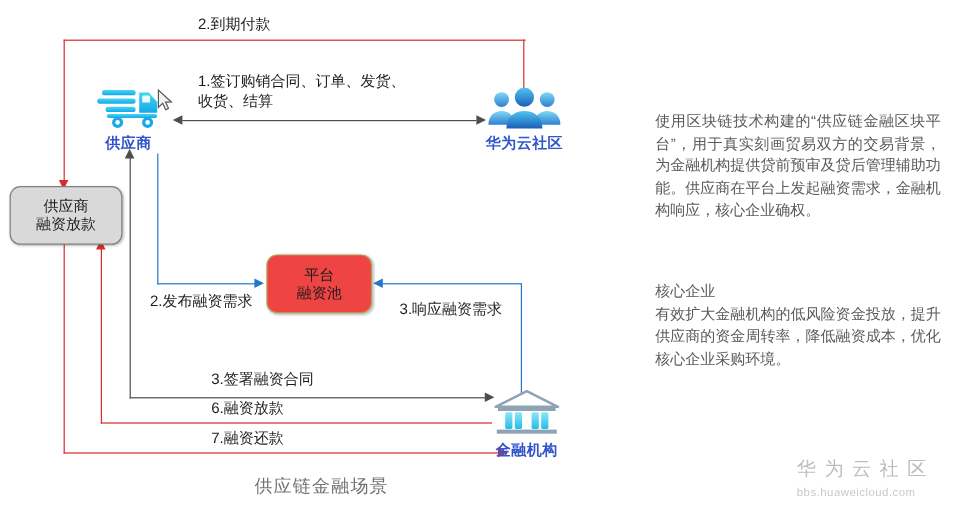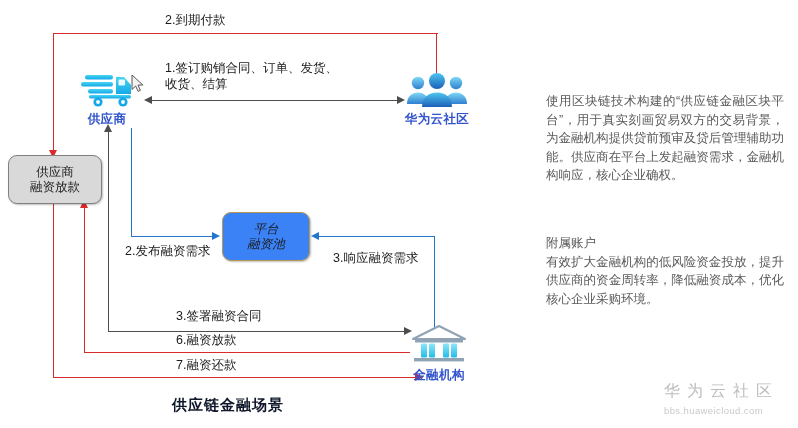--- a/index.html
+++ b/index.html
@@ -15,23 +15,22 @@
     position:absolute;display:flex;flex-direction:column;
     align-items:center;justify-content:center;
     border-radius:9px;font-size:12.5px;line-height:15px;
     color:#1c1c1c;text-align:center;
   }
   .box-gray{
     background:#d9d9d9;border:1.3px solid #808080;
     box-shadow:1px 1px 2px rgba(0,0,0,.25);
   }
   .box-tan{
-    background:#3b82f6;border:1.3px solid #b9984f;
+    background:#ef4444;border:1.3px solid #b9984f;
     box-shadow:1px 1px 2px rgba(0,0,0,.25);
-    font-style:italic;
   }
   .boxline{display:block;white-space:nowrap;}
 
   
   .iconnode{position:absolute;display:flex;flex-direction:column;align-items:center;}
   .iconlabel{
     font-size:12.5px;font-weight:bold;color:#3355cc;
     margin-top:1px;white-space:nowrap;letter-spacing:.4px;
   }
   .iconwrap{line-height:0;}
@@ -59,22 +58,22 @@
   .ar-blue.ar-r,.ar-blue.ar-l{border-top-color:transparent;border-bottom-color:transparent;}
 
   
   .flabel{
     position:absolute;font-size:12.5px;color:#1c1c1c;
     line-height:16px;white-space:nowrap;
   }
 
   
   .caption{
-    position:absolute;font-size:15px;font-weight:bold;
-    color:#0f172a;letter-spacing:1px;white-space:nowrap;
+    position:absolute;font-size:15px;font-weight:normal;
+    color:#737373;letter-spacing:1px;white-space:nowrap;margin-left:40px;
   }
 
   
   .panel{position:absolute;width:238px;}
   .ptext{
     font-size:12.5px;line-height:18.5px;color:#5a5a5a;
     text-align:justify;margin:0;
   }
   .ptext.tight{text-align:left;}
 
@@ -223,21 +222,21 @@
   <div class="cursor" style="left:131px;top:74px;">
     <svg width="14" height="19" viewBox="0 0 14 19">
       <path d="M1 1 L1 15.5 L4.6 12 L7.1 17.4 L9.4 16.3 L7 11.1 L11.8 11 Z" fill="#f2f2f2" stroke="#555555" stroke-width="1"></path>
     </svg>
   </div>
 
   <div class="panel" style="left:546px;top:92px;">
     <p class="ptext">使用区块链技术构建的“供应链金融区块平台”，用于真实刻画贸易双方的交易背景，为金融机构提供贷前预审及贷后管理辅助功能。供应商在平台上发起融资需求，金融机构响应，核心企业确权。</p>
   </div>
   <div class="panel" style="left:546px;top:234px;">
-    <p class="ptext tight">附属账户</p>
+    <p class="ptext tight">核心企业</p>
     <p class="ptext">有效扩大金融机构的低风险资金投放，提升供应商的资金周转率，降低融资成本，优化核心企业采购环境。</p>
   </div>
 
   <div class="wm" style="left:664px;top:381px;">
     <div class="wm-cn">华为云社区</div>
     <div class="wm-url">bbs.huaweicloud.com</div>
   </div>
 
 </div>
 

